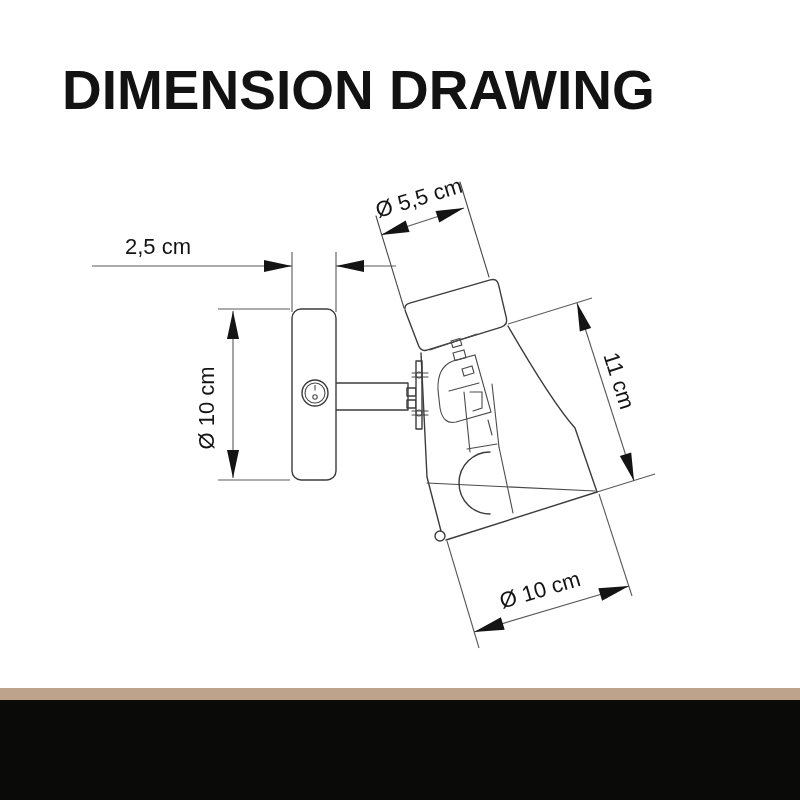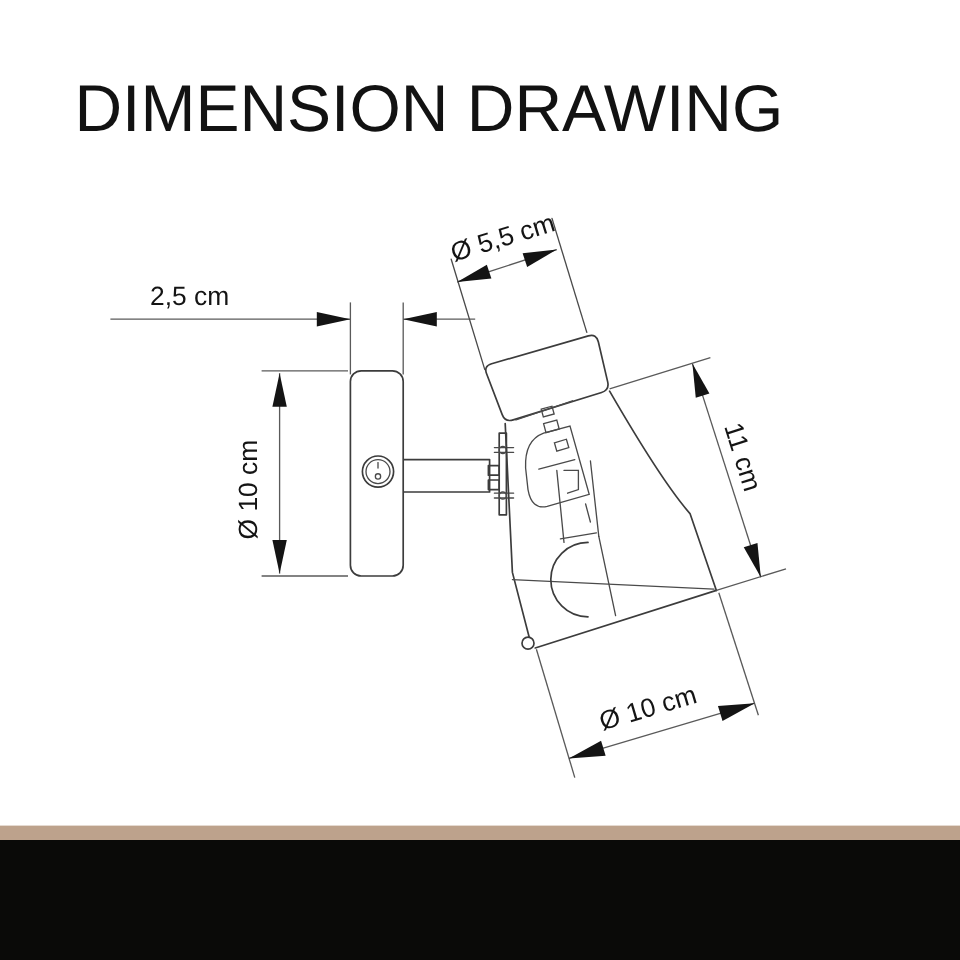--- a/index.html
+++ b/index.html
@@ -1,21 +1,21 @@
 <!DOCTYPE html>
 <html><head>
 <meta charset="utf-8">
 <style>
   * { margin:0; padding:0; box-sizing:border-box; }
   html,body { width:800px; height:800px; background:#ffffff; overflow:hidden;
               font-family:"Liberation Sans", sans-serif; }
   .page { position:relative; width:800px; height:800px; background:#ffffff; }
 
   .title { position:absolute; left:62px; top:58px; width:700px;
-           font-size:55px; font-weight:normal; letter-spacing:0px; color:#121212;
+           font-size:55px; font-weight:bold; letter-spacing:0px; color:#121212;
            white-space:nowrap; }
 
   svg.drawing { position:absolute; left:0; top:0; width:800px; height:800px; }
 
   svg .outline  { fill:none; stroke:#3c3c3c; stroke-width:1.4; stroke-linejoin:round; stroke-linecap:round; }
   svg .thin     { fill:none; stroke:#4a4a4a; stroke-width:1.1; stroke-linecap:round; }
   svg .dimline  { fill:none; stroke:#5a5a5a; stroke-width:1.1; stroke-linecap:butt; }
   svg .arrow    { fill:#141414; stroke:none; }
   svg .dimtext  { fill:#141414; font-size:22px; font-family:"Liberation Sans",sans-serif; }
   svg .whitefill{ fill:#ffffff; }

